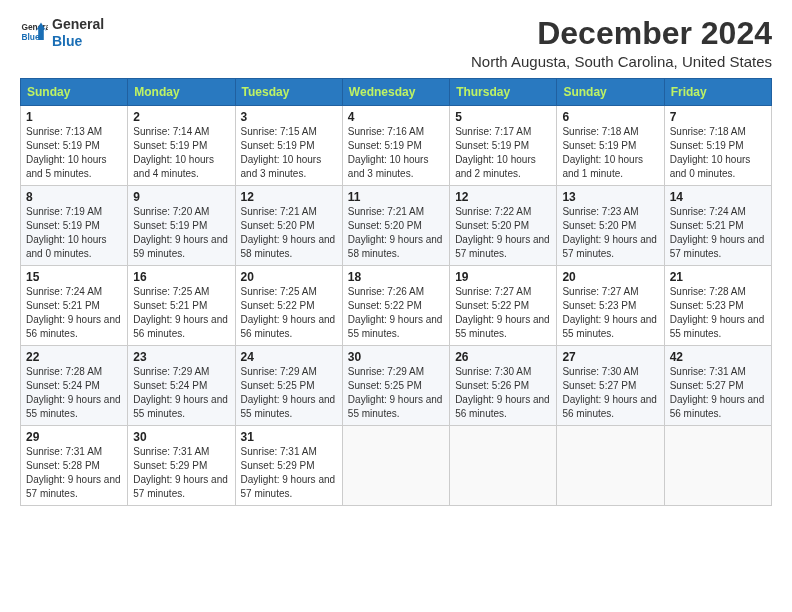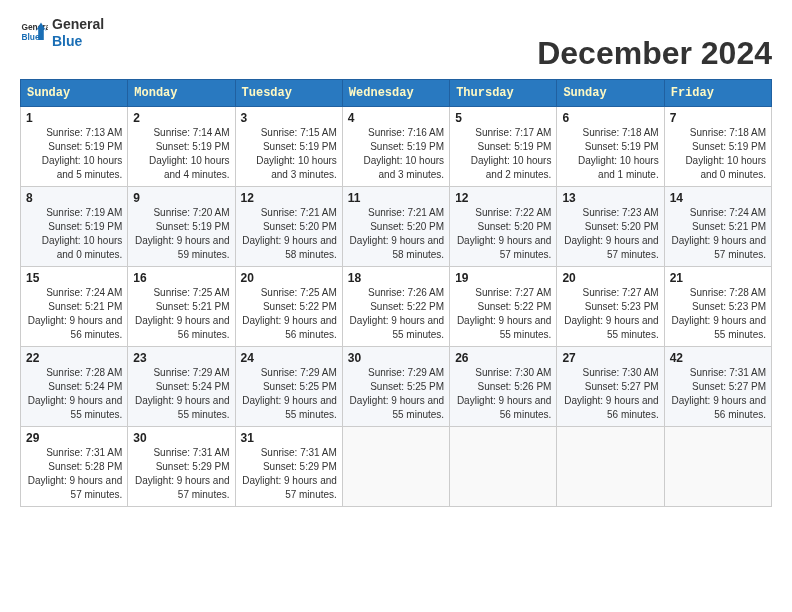--- a/index.html
+++ b/index.html
@@ -34,48 +34,46 @@
     }
     .logo-text span {
       color: #1a6eb5;
     }
     .logo-icon {
       width: 28px;
       height: 28px;
     }
     .title-block {
       text-align: right;
-      margin-top: 20px;
     }
     .month-title {
       font-size: 32px;
       font-weight: bold;
       color: #333;
       line-height: 1.1;
     }
     .subtitle {
       font-size: 15px;
       color: #333;
       margin-top: 2px;
     }
     .calendar {
       width: 100%;
       border-collapse: collapse;
       margin-top: 8px;
       font-size: 11px;
     }
     .calendar thead th {
       background-color: #2979c0;
-      color: #fef9c3;
+      color: #bef264;
       font-weight: bold;
       text-align: left;
       padding: 6px 6px;
       font-size: 12px;
       border: 1px solid #2060a0;
-      font-family: Liberation Mono, monospace;
     }
     .calendar tbody td {
       border: 1px solid #ccc;
       vertical-align: top;
       padding: 4px 5px;
       width: calc(100% / 7);
       background: #fff;
     }
     .calendar tbody tr:nth-child(even) td {
       background: #f5f7fa;
@@ -83,21 +81,20 @@
     .day-num {
       font-weight: bold;
       font-size: 12px;
       color: #222;
       margin-bottom: 1px;
     }
     .day-detail {
       font-size: 10px;
       color: #333;
       line-height: 1.4;
-      text-align: right;
     }
     .empty-cell {
       background: #f9f9f9 !important;
     }
   </style>
 </head>
 <body>
 
 <div class="page">
   <div class="header-top">
@@ -109,20 +106,21 @@
         <polygon points="30,5 38,18 34,14 34,30 26,30 26,14 22,18" fill="#1a6eb5"></polygon>
       </svg>
       <div>
         <div class="logo-text">
           <span style="color:#333">General</span><br><span style="color:#1a6eb5">Blue</span>
         </div>
       </div>
     </div>
     <div class="title-block">
       <div class="month-title">December 2024</div>
+      <div class="subtitle">North Augusta, South Carolina, United States</div>
     </div>
   </div>
 
   <table class="calendar">
     <thead>
       <tr>
         <th>Sunday</th>
         <th>Monday</th>
         <th>Tuesday</th>
         <th>Wednesday</th>

